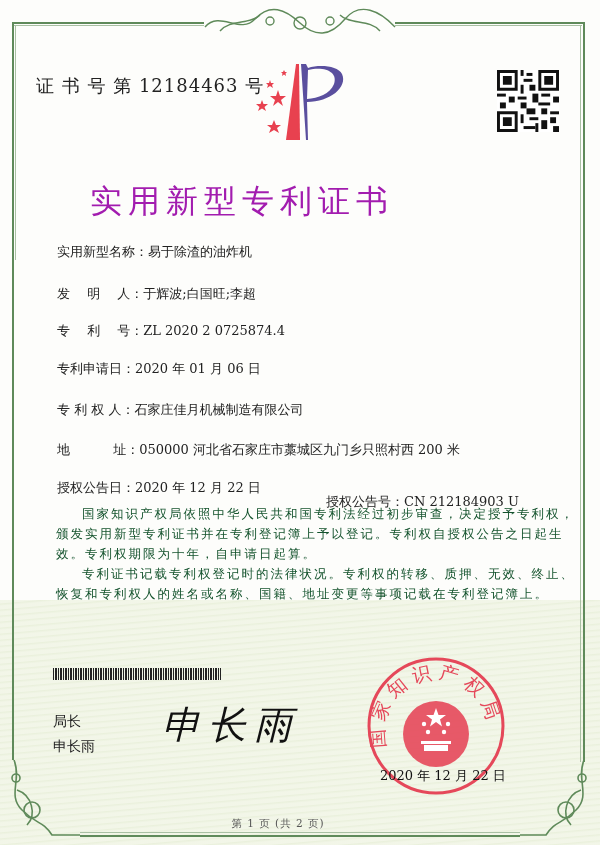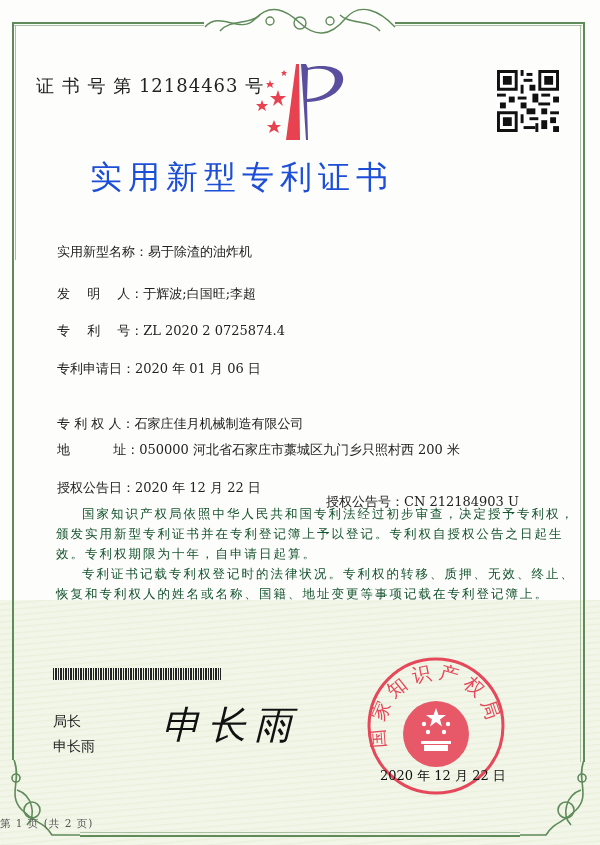--- a/index.html
+++ b/index.html
@@ -5,36 +5,36 @@
   html, body { margin:0; padding:0; }
   body { width:600px; height:845px; position:relative; overflow:hidden;
     background:#fdfdfb; font-family:"DejaVu Serif", serif; color:#222; }
   .bg-wave { position:absolute; left:0; top:600px; width:600px; height:245px;
     background:repeating-linear-gradient(175deg, #f1f5e6 0px, #f1f5e6 3px, #e8efd9 4px, #f1f5e6 6px);
     opacity:0.9; }
   .line { position:absolute; background:#5f8a5a; }
   .cert-no { position:absolute; left:36px; top:74px; font-size:18px; letter-spacing:1px; }
   .logo { position:absolute; left:250px; top:62px; width:100px; height:80px; }
   .qr { position:absolute; left:497px; top:70px; width:62px; height:62px; }
-  .title { position:absolute; left:0; width:484px; top:156px; text-align:center;
-    font-size:32px; letter-spacing:6px; color:#1d4ed8; }
+  .title { position:absolute; left:0; width:484px; top:180px; text-align:center;
+    font-size:32px; letter-spacing:6px; color:#a21caf; }
   .field { position:absolute; left:36px; font-size:13px; white-space:nowrap;margin-left:21px; }
   .field .lbl { display:inline-block; }
   .para { position:absolute; left:56px; width:520px; font-size:12.5px; line-height:20px;
     letter-spacing:2px; color:#14532d; }
   .para p { margin:0; text-indent:26px; }
   .barcode { position:absolute; left:53px; top:668px; width:168px; height:12px;
     background:repeating-linear-gradient(90deg,#222 0,#222 1px,transparent 1px,transparent 2px,#222 2px,#222 4px,transparent 4px,transparent 5px); }
   .dir-title { position:absolute; left:53px; top:713px; font-family:Liberation Sans, sans-serif; font-size:14px; }
   .dir-name { position:absolute; left:53px; top:738px; font-family:"DejaVu Sans",sans-serif; font-size:14px; }
   .signature { position:absolute; left:162px; top:700px; font-size:38px; font-style:italic; color:#111;
     letter-spacing:8px; font-family:"DejaVu Serif",serif; }
   .seal { position:absolute; left:366px; top:656px; width:140px; height:140px; }
   .seal-date { position:absolute; left:380px; top:767px; font-size:13px; color:#111; }
-  .page-no { position:absolute; left:0; width:556px; top:817px; font-size:10.5px; color:#555; letter-spacing:1px; }
+  .page-no { position:absolute; left:0; width:556px; top:817px; text-align:center; font-size:10.5px; color:#555; letter-spacing:1px; }
 </style>
 </head>
 <body>
 
 <div class="bg-wave"></div>
 
 <div>
   <div class="line" style="left:12px;top:22px;width:192px;height:2px;"></div>
   <div class="line" style="left:14px;top:25px;width:190px;height:1px;background:#a9c0a3;"></div>
   <div class="line" style="left:395px;top:22px;width:190px;height:2px;"></div>
@@ -130,21 +130,21 @@
 </div>
 <div class="field" style="top:285px">
   <span class="lbl">发　 明　 人：</span><span>于辉波;白国旺;李超</span>
 </div>
 <div class="field" style="top:322px">
   <span class="lbl">专　 利　 号：</span><span>ZL 2020 2 0725874.4</span>
 </div>
 <div class="field" style="top:360px">
   <span class="lbl">专利申请日：</span><span>2020 年 01 月 06 日</span>
 </div>
-<div class="field" style="top:415px">
+<div class="field" style="top:401px">
   <span class="lbl">专 利 权 人：</span><span>石家庄佳月机械制造有限公司</span>
 </div>
 <div class="field" style="top:441px">
   <span class="lbl">地　　　 址：</span><span>050000 河北省石家庄市藁城区九门乡只照村西 200 米</span>
 </div>
 <div class="field" style="top:479px">
   <span class="lbl">授权公告日：</span><span>2020 年 12 月 22 日</span>
 </div>
 <div class="field" style="top:493px;left:305px">
   <span class="lbl">授权公告号：</span><span>CN 212184903 U</span>

